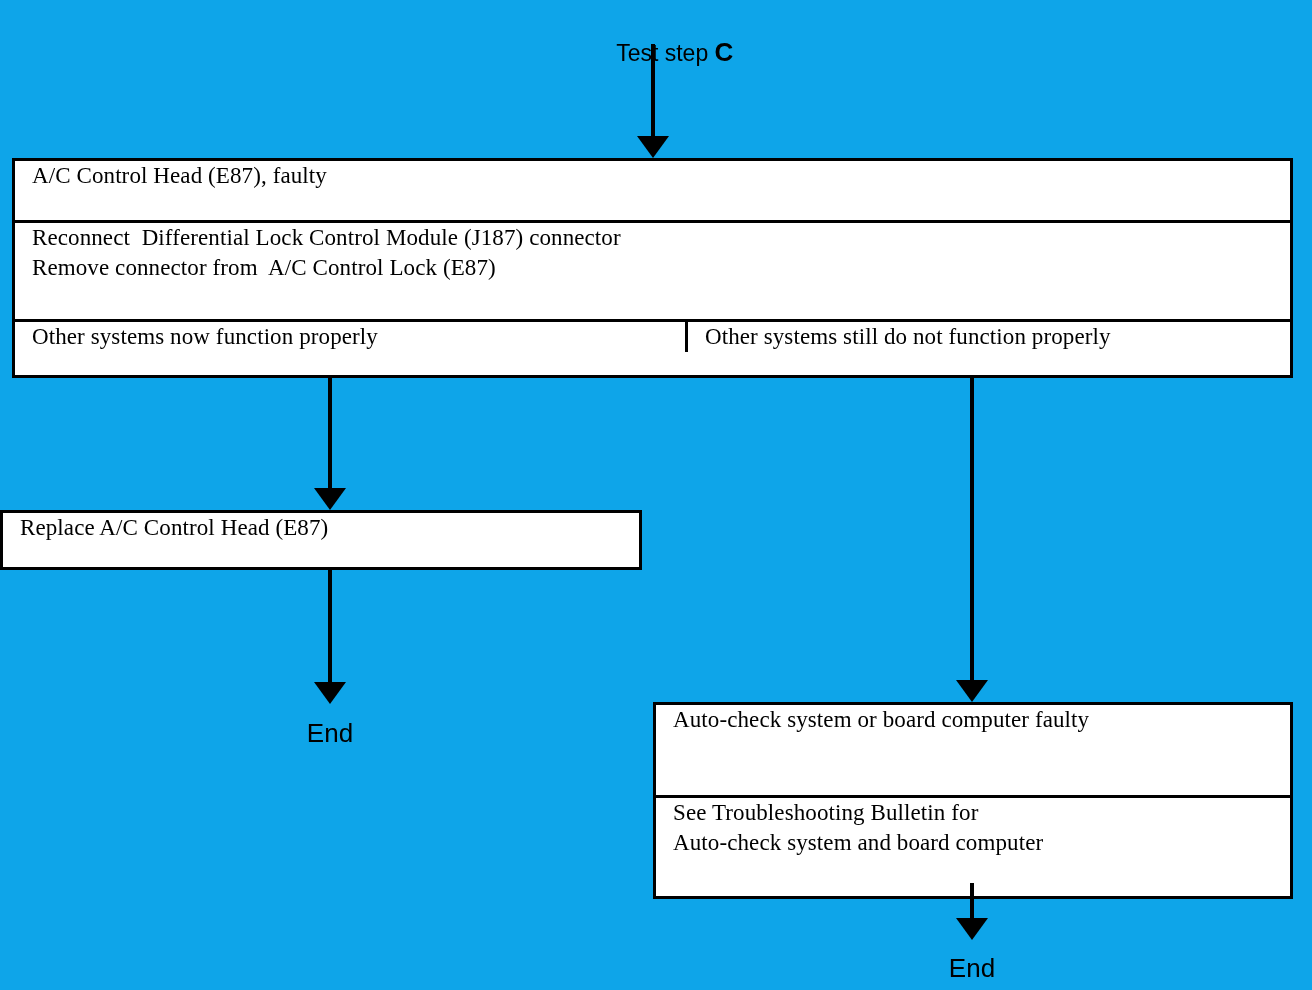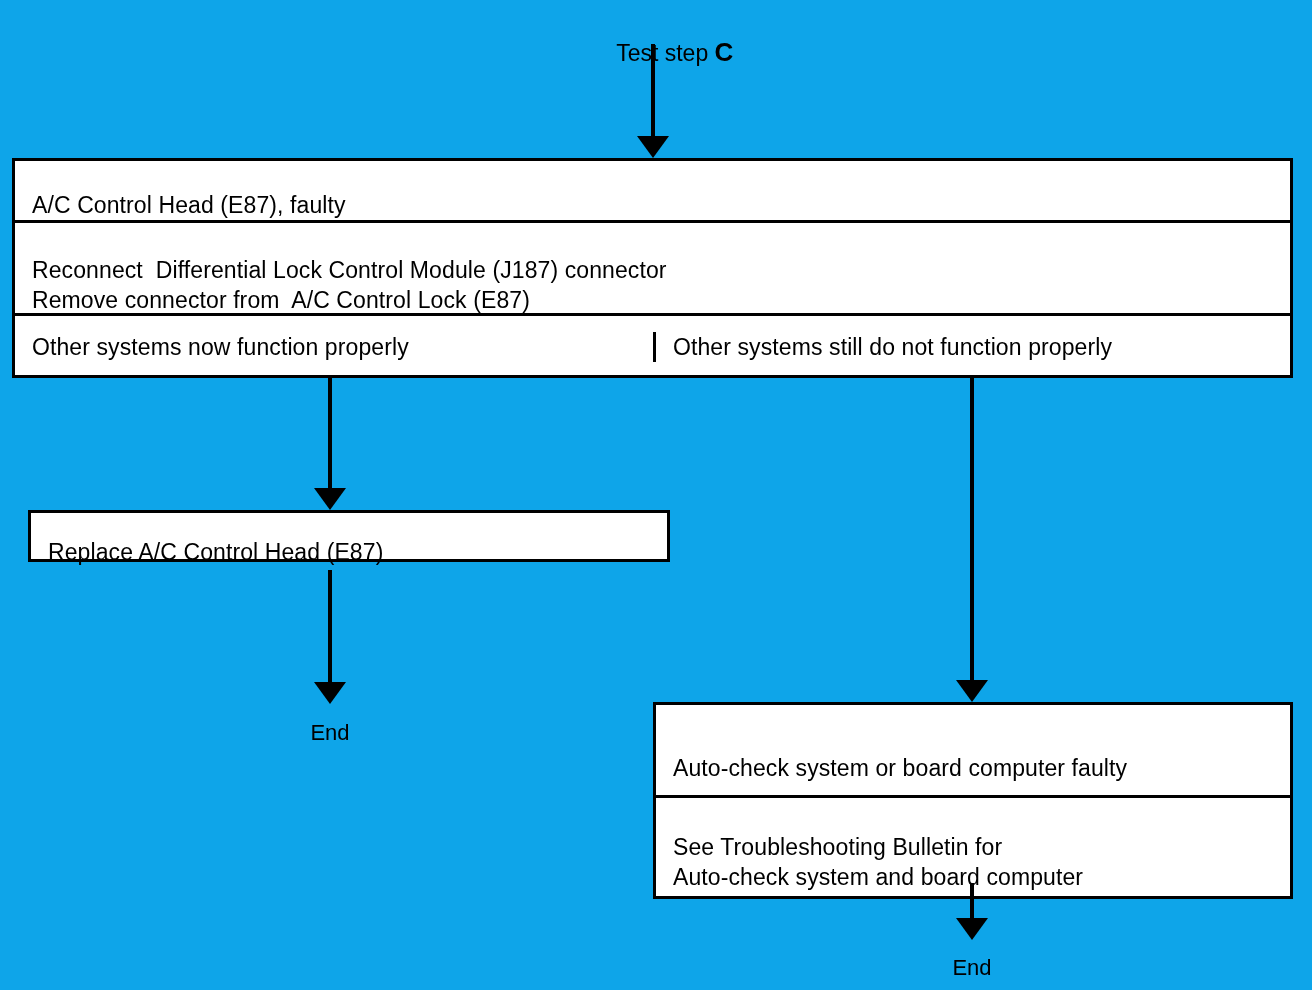--- a/index.html
+++ b/index.html
@@ -26,21 +26,22 @@
     box-sizing: border-box;
     border: 3px solid #000000;
     background: #ffffff;
   }
   .row {
     position: absolute;
     box-sizing: border-box;
     left: 0;
     right: 0;
     display: flex;
-    align-items: flex-end;
+    align-items: flex-start;
+    font-family: Liberation Serif, serif;
   }
   .row.divider-top {
     border-top: 3px solid #000000;
   }
   .cell {
     box-sizing: border-box;
     padding-left: 17px;
     padding-right: 10px;
     font-size: 23px;
     line-height: 30px;
@@ -57,21 +58,21 @@
     line-height: 28px;
     white-space: pre;
   }
   .title .emph {
     font-weight: bold;
     font-size: 26px;
   }
 
   .endlabel {
     position: absolute;
-    font-size: 22px;
+    font-size: 26px;
     line-height: 26px;
     white-space: pre;
     text-align: center;
   }
 
   
   .vline {
     position: absolute;
     width: 4px;
     background: #000000;
@@ -101,30 +102,30 @@
 
     <div class="row" style="top:0; height:59px;">
       <div class="cell" style="flex:1 1 auto;">A/C Control Head (E87), faulty</div>
     </div>
 
     <div class="row divider-top" style="top:59px; height:95px;">
       <div class="cell" style="flex:1 1 auto;">Reconnect  Differential Lock Control Module (J187) connector
 Remove connector from  A/C Control Lock (E87)</div>
     </div>
 
-    <div class="row divider-top" style="top:152px; height:49px;">
+    <div class="row divider-top" style="top:158px; height:49px;gap:32px;">
       <div class="cell" style="width:638px; flex:0 0 638px;">Other systems now function properly</div>
       <div class="cell split-right" style="flex:1 1 auto;">Other systems still do not function properly</div>
     </div>
   </div>
 
   <div class="vline" style="left:328px; top:378px; height:114px;"></div>
   <div class="arrowhead" style="left:314px; top:488px;"></div>
 
-  <div class="box" style="left:28px; top:510px; width:642px; height:52px;">
+  <div class="box" style="left:0; top:510px; width:642px; height:60px;">
     <div class="row" style="top:0; height:54px;">
       <div class="cell" style="flex:1 1 auto;">Replace A/C Control Head (E87)</div>
     </div>
   </div>
 
   <div class="vline" style="left:328px; top:570px; height:116px;"></div>
   <div class="arrowhead" style="left:314px; top:682px;"></div>
 
   <div class="endlabel" style="left:290px; top:720px; width:80px;">End</div>
 

